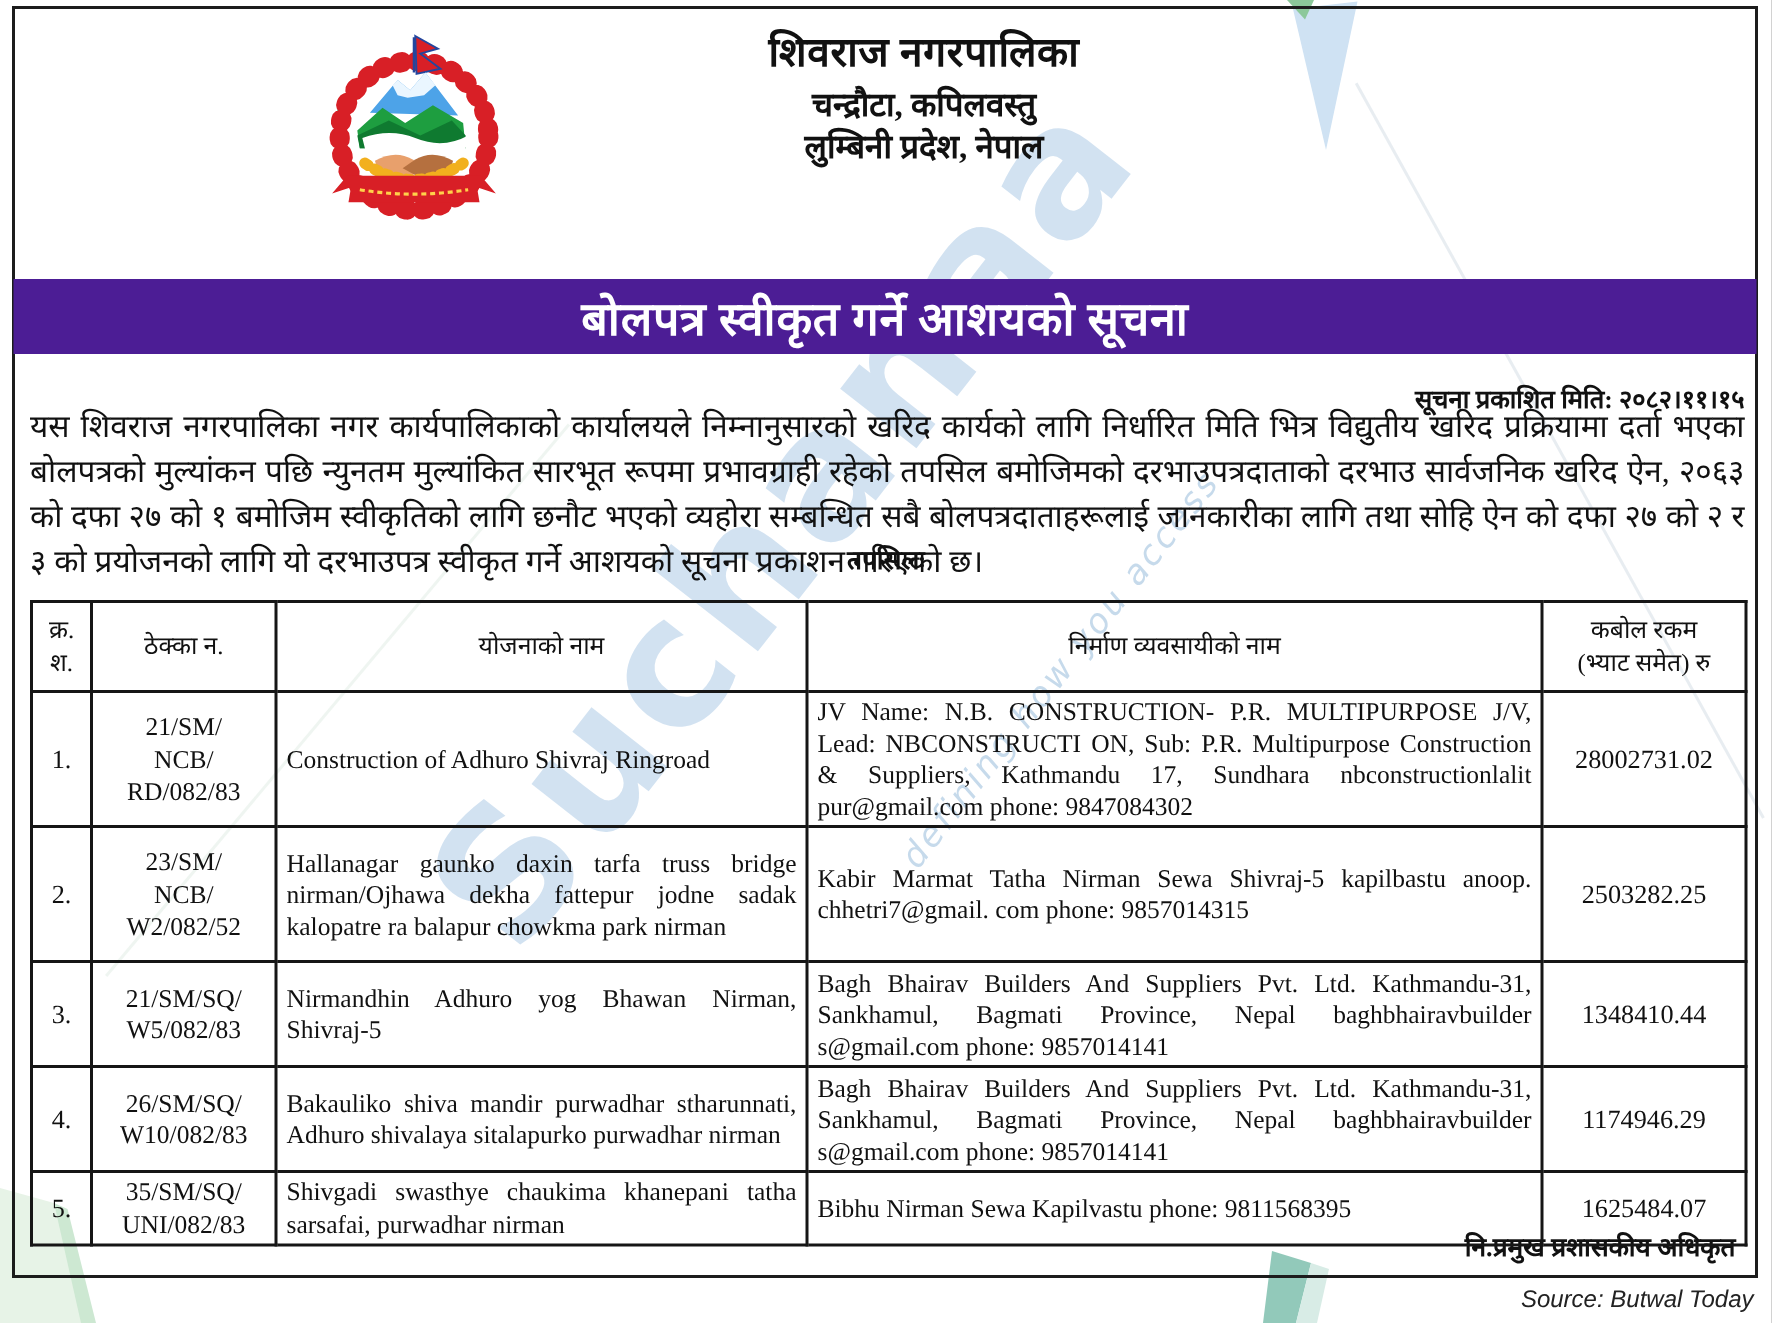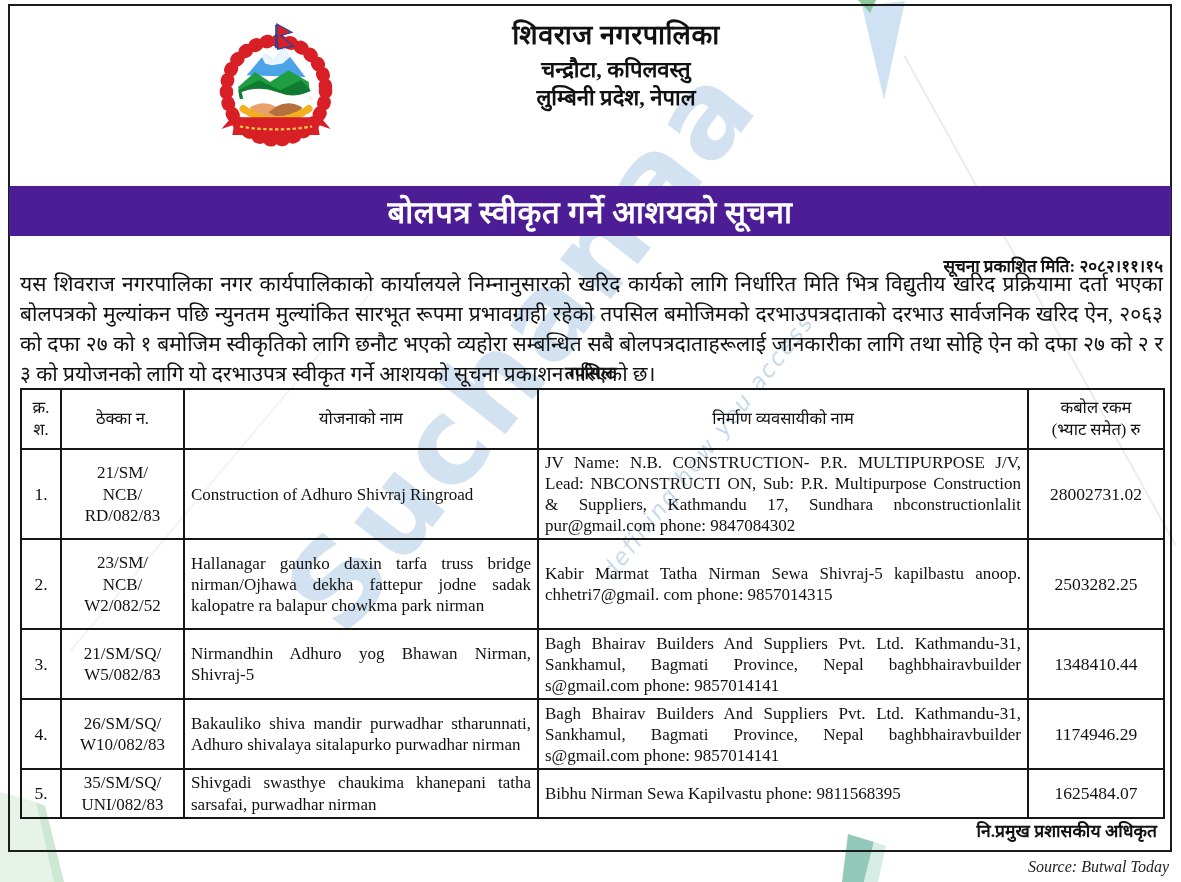--- a/index.html
+++ b/index.html
@@ -57,21 +57,21 @@
   .intro {
     position: absolute; left: 20px; top: 269px; width: 1143px;
     font-size: 21px; line-height: 30px; text-align: justify;
   }
   .tapasil {
     position: absolute; left: 0; top: 360px; width: 1181px;
     text-align: center; font-size: 17.5px; font-weight: 700;
   }
   
   table.tender {
-    position: absolute; left: 20px; top: 388px; width: 1143px;
+    position: absolute; left: 20px; top: 400px; width: 1143px;
     border-collapse: collapse; table-layout: fixed; z-index: 2;
   }
   table.tender td, table.tender th {
     border: 2.5px solid #161616; vertical-align: middle; background: transparent;
     padding: 2px 6px; font-weight: 400;
   }
   th.hcell { font-size: 16.5px; font-weight: 700; text-align: center; white-space: pre-line; line-height: 1.35; }
   td.c-sn { text-align: center; font-size: 17.5px; }
   td.c-no { text-align: center; font-size: 17px; white-space: pre-line; line-height: 1.25; }
   td.c-proj { text-align: justify; font-size: 17px; line-height: 1.24; padding: 2px 8px; }
@@ -81,21 +81,21 @@
   tr.r1 { height: 90px; } tr.r2 { height: 90px; }
   tr.r3 { height: 70px; } tr.r4 { height: 70px; }
   tr.r5 { height: 44px; }
   
   .signatory {
     position: absolute; right: 24px; top: 818px;
     font-size: 17.5px; font-weight: 700; text-align: right;
   }
   .source {
     position: absolute; right: 12px; top: 858px;
-    font-family: Liberation Serif, serif;
+    font-family: Liberation Sans, sans-serif;
     font-style: italic; font-size: 16px; color: #222;
   }
 </style>
 </head>
 <body>
 
 <div class="page">
 
   <div class="wm-brand">Suchanaa</div>
   <div class="wm-tagline">defining how you access</div>

